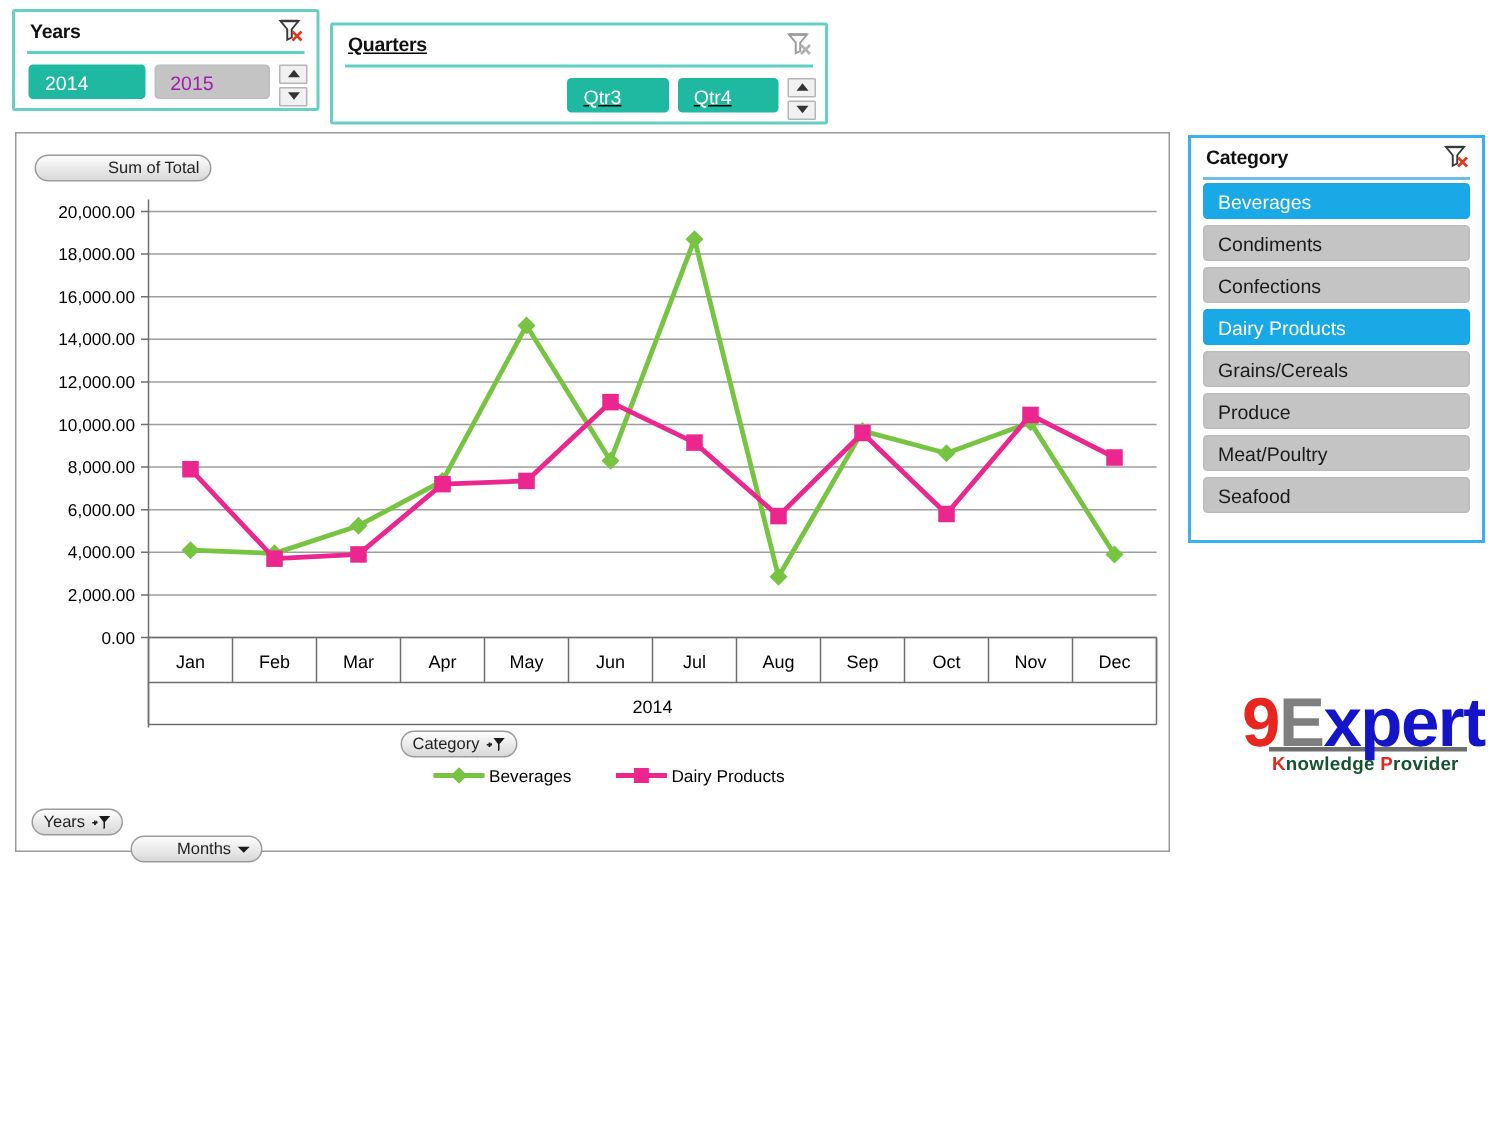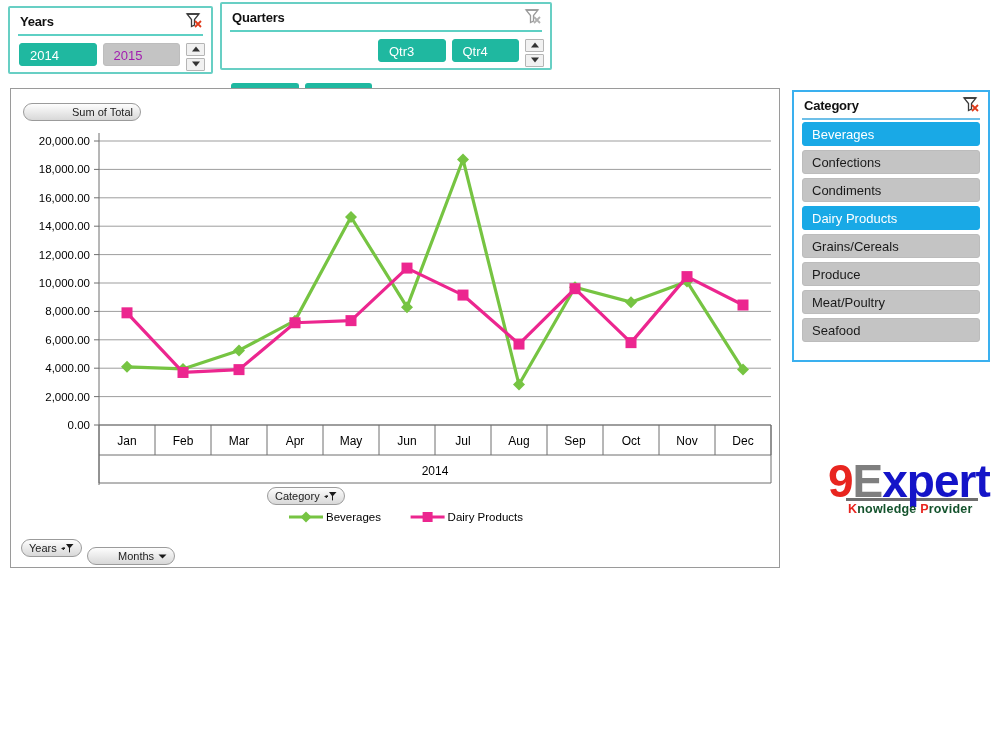--- a/index.html
+++ b/index.html
@@ -119,21 +119,21 @@
     border-radius: 9px;
     font-size: 11px;
     color: #222;
     cursor: pointer;
     box-sizing: border-box;
     white-space: nowrap;
   }
   #sum-of-total-btn { position: absolute; left: 12px; top: 14px; padding-left: 48px; }
   #category-legend-btn { position: absolute; left: 256px; top: 398px; }
   #years-field-btn  { position: absolute; left: 10px; top: 450px; }
-  #months-field-btn { position: absolute; left: 76px; top: 458px; padding-left: 30px; }
+  #months-field-btn { position: absolute; left: 76px; top: 468px; padding-left: 30px; }
 
   .plot-wrap { position: absolute; left: 0; top: 0; width: 770px; height: 480px; }
   svg.chart { position: absolute; left: 0; top: 0; }
 
   .ytick { font-size: 11.5px; fill: #000; font-family: "Liberation Sans", sans-serif; }
   .xtick { font-size: 12px; fill: #000; font-family: "Liberation Sans", sans-serif; }
   .grp   { font-size: 12px; fill: #000; font-family: "Liberation Sans", sans-serif; }
   .legend-label { font-size: 11.5px; fill: #000; font-family: "Liberation Sans", sans-serif; }
 
   
@@ -203,21 +203,21 @@
     <div class="slicer-body">
       <div class="slicer-item sel" style="width:83px;">2014</div>
       <div class="slicer-item unsel" style="width:83px;">2015</div>
       <div class="scroll-arrows">
         <div class="scroll-arrow up"></div>
         <div class="scroll-arrow down"></div>
       </div>
     </div>
   </div>
 
-  <div class="slicer teal" id="quarters-slicer" style="left:220px; top:2px; width:332px; height:68px;">
+  <div class="slicer teal" id="quarters-slicer" style="left:220px; top:15px; width:332px; height:68px;text-decoration:underline;">
     <div class="slicer-header">
       <span class="slicer-title">Quarters</span>
       <span class="clear-filter-icon">
         <svg width="18" height="16" viewBox="0 0 18 16">
           <path d="M2 2 H14 L9.5 7.5 V13 L6.5 14.5 V7.5 Z" fill="none" stroke="#9a9a9a" stroke-width="1.3"></path>
           <path d="M2 2 H14" stroke="#9a9a9a" stroke-width="1.6"></path>
           <path d="M10 9 L16 15 M16 9 L10 15" stroke="#b0b0b0" stroke-width="1.8"></path>
         </svg>
       </span>
       <span class="slicer-underline"></span>
@@ -385,22 +385,22 @@
         <svg width="18" height="16" viewBox="0 0 18 16">
           <path d="M2 2 H14 L9.5 7.5 V13 L6.5 14.5 V7.5 Z" fill="none" stroke="#3a3a3a" stroke-width="1.3"></path>
           <path d="M2 2 H14" stroke="#3a3a3a" stroke-width="1.6"></path>
           <path d="M10 9 L16 15 M16 9 L10 15" stroke="#e03a1a" stroke-width="1.8"></path>
         </svg>
       </span>
       <span class="slicer-underline"></span>
     </div>
     <div class="cat-list" id="cat-list">
         <div class="cat-item sel"><span>Beverages</span></div>
+        <div class="cat-item unsel"><span>Condiments</span></div>
         <div class="cat-item unsel"><span>Confections</span></div>
-        <div class="cat-item unsel"><span>Condiments</span></div>
         <div class="cat-item sel"><span>Dairy Products</span></div>
         <div class="cat-item unsel"><span>Grains/Cereals</span></div>
         <div class="cat-item unsel"><span>Produce</span></div>
         <div class="cat-item unsel"><span>Meat/Poultry</span></div>
         <div class="cat-item unsel"><span>Seafood</span></div>
       </div>
   </div>
 
   <div id="logo">
     <div class="logo-main">

